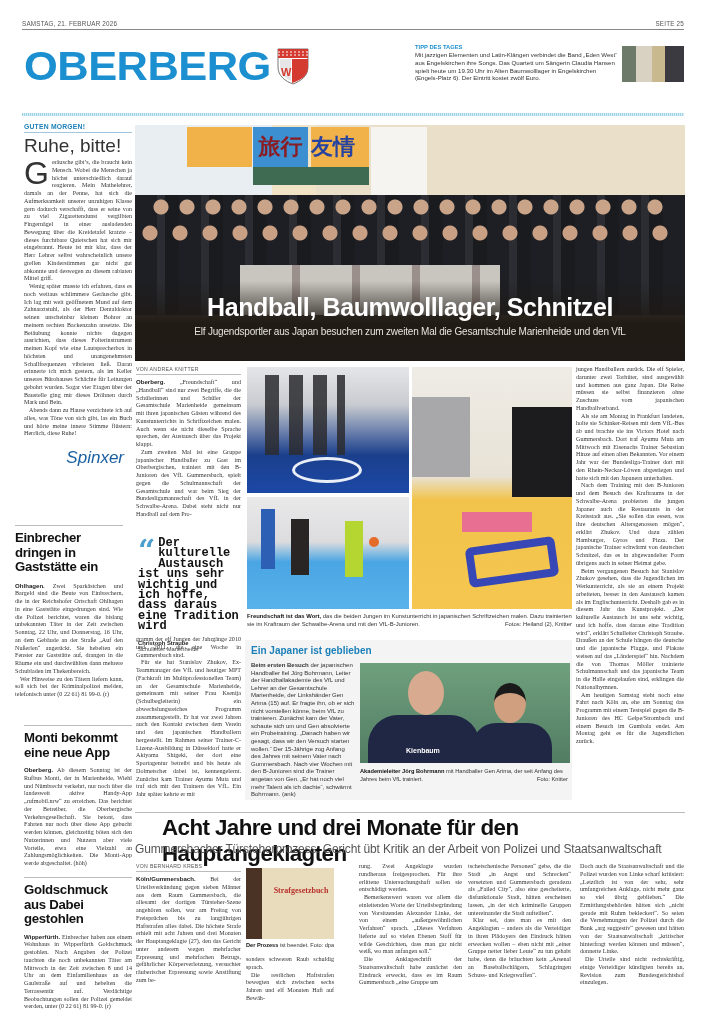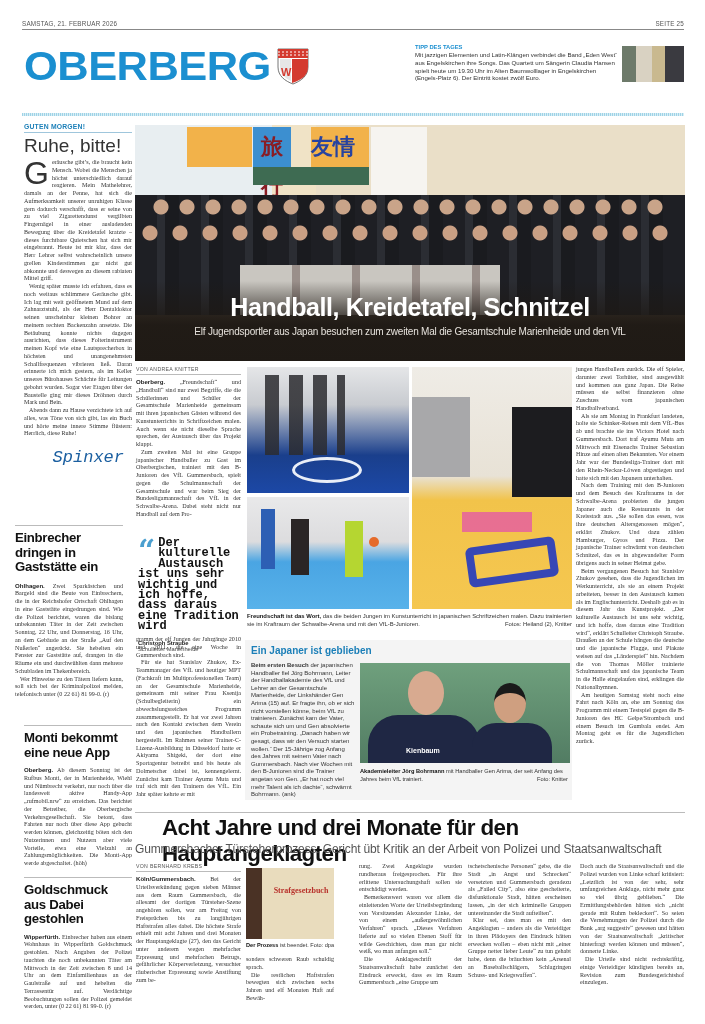--- a/index.html
+++ b/index.html
@@ -79,21 +79,21 @@
 <div class="abs" style="left:24px;top:123px;width:108px">
   <div class="kicker">GUTEN MORGEN!</div>
   <div class="rule" style="margin:2px 0 3px;background:#9fc6dc"></div>
   <div class="sans" style="font-size:19px;line-height:20px;color:#333;font-weight:normal">Ruhe, bitte!</div>
   <div class="body" style="margin-top:3px">
     <span style="float:left;font-family:'Liberation Sans',sans-serif;font-size:32px;line-height:26px;margin:1px 3px 0 0;color:#333">G</span>
     <p class="first">eräusche gibt’s, die braucht kein Mensch. Wobei die Menschen ja höchst unterschiedlich darauf reagieren. Mein Mathelehrer, damals an der Penne, hat sich die Aufmerksamkeit unserer unruhigen Klasse gern dadurch verschafft, dass er seine von zu viel Zigarettendunst vergilbten Fingernägel in einer ausladenden Bewegung über die Kreidetafel kratzte – dieses furchtbare Quietschen hat sich mir eingebrannt. Heute ist mir klar, dass der Herr Lehrer selbst wahrscheinlich unsere grellen Kinderstimmen gar nicht gut abkonnte und deswegen zu diesem rabiaten Mittel griff.</p>
     <p>Wenig später musste ich erfahren, dass es noch weitaus schlimmere Geräusche gibt. Ich lag mit weit geöffnetem Mund auf dem Zahnarztstuhl, als der Herr Dentaldoktor seinen unscheinbar kleinen Bohrer an meinem rechten Backenzahn ansetzte. Die Betäubung konnte nichts dagegen ausrichten, dass dieses Folterinstrument meinen Kopf wie eine Lautsprecherbox in höchsten und unangenehmsten Schallfrequenzen vibrieren ließ. Daran erinnerte ich mich gestern, als im Keller unseres Bürohauses Schächte für Leitungen gebohrt wurden. Sogar vier Etagen über der Baustelle ging mir dieses Dröhnen durch Mark und Bein.</p>
     <p>Abends dann zu Hause verzichtete ich auf alles, was Töne von sich gibt, las ein Buch und hörte meine innere Stimme flüstern: Herrlich, diese Ruhe!</p>
   </div>
-  <div style="font-family:Liberation Mono, monospace;font-style:italic;font-size:17px;color:#1b5fa0;text-align:right;margin-top:10px;padding-right:8px">Spinxer</div>
+  <div style="font-family:Liberation Sans, sans-serif;font-style:italic;font-size:17px;color:#1b5fa0;text-align:right;margin-top:10px;padding-right:8px">Spinxer</div>
 </div>
 
 <div class="abs" style="left:15px;top:525px;width:108px">
   <div class="rule" style="margin-bottom:5px"></div>
   <div class="h2" style="font-size:13.2px;line-height:14.5px">Einbrecher dringen in Gaststätte ein</div>
   <div class="body" style="margin-top:7px">
     <p class="first"><b>Ohlhagen.</b> <span>Zwei Sparkästchen und Bargeld sind die Beute von Einbrechern, die in der Reichshofer Ortschaft Ohlhagen in eine Gaststätte eingedrungen sind. Wie die Polizei berichtet, waren die bislang unbekannten Täter in der Zeit zwischen Sonntag, 22 Uhr, und Donnerstag, 16 Uhr, an dem Gebäude an der Straße „Auf den Nußerlen“ angerückt. Sie hebelten ein Fenster zur Gaststätte auf, drangen in die Räume ein und durchwühlten dann mehrere Schubladen im Thekenbereich.</span></p>
     <p>Wer Hinweise zu den Tätern liefern kann, soll sich bei der Kriminalpolizei melden, telefonisch unter (0 22 61) 81 99-0. (r)</p>
   </div>
 </div>
@@ -110,30 +110,30 @@
   <div class="rule" style="margin-bottom:5px"></div>
   <div class="h2" style="font-size:13.2px;line-height:14.5px">Goldschmuck aus Dabei gestohlen</div>
   <div class="body" style="margin-top:6px">
     <p class="first"><b>Wipperfürth.</b> <span>Einbrecher haben aus einem Wohnhaus in Wipperfürth Goldschmuck gestohlen. Nach Angaben der Polizei tauchten die noch unbekannten Täter am Mittwoch in der Zeit zwischen 8 und 14 Uhr an dem Einfamilienhaus an der Gaulstraße auf und hebelten die Terrassentür auf. Verdächtige Beobachtungen sollen der Polizei gemeldet werden, unter (0 22 61) 81 99-0. (r)</span></p>
   </div>
 </div>
 
 <div class="abs hero">
   <div class="wall"></div>
   <div class="poster" style="left:52px;top:2px;width:65px;height:40px;background:#f2b24a"></div>
-  <div class="poster" style="left:118px;top:2px;width:38px;height:40px;background:#3c8fd0;color:#8a1d24;font-size:22px;font-weight:bold;text-align:center;line-height:40px;font-family:'DejaVu Sans',sans-serif">旅行</div>
+  <div class="poster" style="left:118px;top:2px;width:55px;height:40px;background:#3c8fd0;color:#8a1d24;font-size:22px;font-weight:bold;text-align:center;line-height:40px;font-family:'DejaVu Sans',sans-serif">旅行</div>
   <div class="poster" style="left:176px;top:2px;width:58px;height:40px;background:#f2b24a;color:#2743a0;font-size:22px;font-weight:bold;text-align:left;line-height:40px;font-family:'DejaVu Sans',sans-serif">友情</div>
   <div class="poster" style="left:236px;top:2px;width:56px;height:70px;background:#f6f4f0"></div>
   <div class="poster" style="left:118px;top:42px;width:116px;height:18px;background:#3e6b52"></div>
   <div class="crowd"></div>
   <div class="heads"></div>
   <div class="heads2"></div>
   <div class="front"></div>
   <div class="shade"></div>
-  <div class="title">Handball, Kreidetafel, Schnitzel</div>
+  <div class="title">Handball, Baumwolllager, Schnitzel</div>
   <div class="sub">Elf Jugendsportler aus Japan besuchen zum zweiten Mal die Gesamtschule Marienheide und den VfL</div>
 </div>
 
 <div class="abs" style="left:136px;top:366px;width:105px">
   <div class="byline">VON ANDREA KNITTER</div>
   <div class="rule" style="margin:2px 0 3px"></div>
   <div class="body">
     <p class="first"><b>Oberberg.</b> <span>„Freundschaft“ und „Handball“ sind nur zwei Begriffe, die die Schülerinnen und Schüler der Gesamtschule Marienheide gemeinsam mit ihren japanischen Gästen während des Kunstunterrichts in Schriftzeichen malen. Auch wenn sie nicht dieselbe Sprache sprechen, der Austausch über das Projekt klappt.</span></p>
     <p>Zum zweiten Mal ist eine Gruppe japanischer Handballer zu Gast im Oberbergischen, trainiert mit den B-Junioren des VfL Gummersbach, spielt gegen die Schulmannschaft der Gesamtschule und war beim Sieg der Bundesligamannschaft des VfL in der Schwalbe-Arena. Dabei steht nicht nur Handball auf dem Pro-</p>
   </div>

